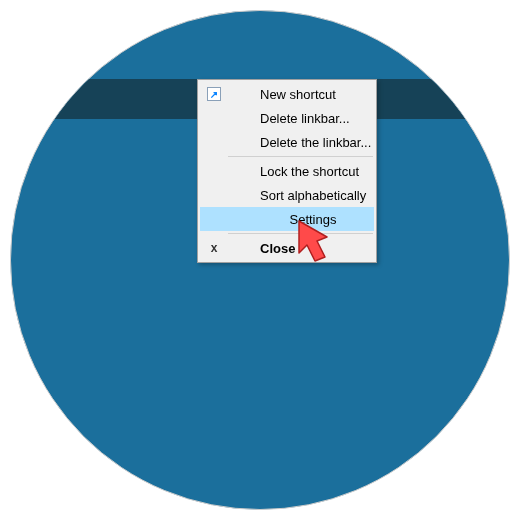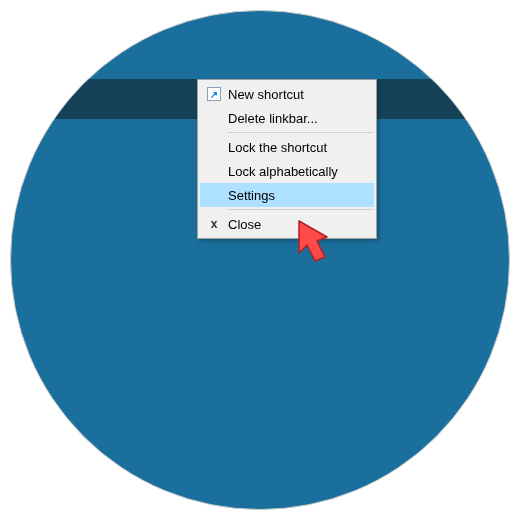--- a/index.html
+++ b/index.html
@@ -17,23 +17,23 @@
     background: #f0f0f0; border: 1px solid #a0a0a0;
     box-shadow: 2px 2px 4px rgba(0,0,0,.25);
     padding: 2px;
   }
   .item {
     display: flex; align-items: center; height: 24px;
     padding: 0 8px 0 4px; cursor: default; color: #000;
     position: relative;
   }
   .item .ico { width: 20px; height: 16px; display: flex; align-items: center; justify-content: center; margin-right: 4px; flex: 0 0 20px; }
-  .item .lbl { white-space: nowrap; }
-  .item.hl { background: #aee1ff; }
-  .item.bold .lbl { font-weight: 400; }
+  .item .lbl { white-space: nowrap; margin-left: 32px; }
+  .item.hl { background: #aee1ff; justify-content: center; }
+  .item.bold .lbl { font-weight: 700; }
   .sep { height: 1px; background: #d0d0d0; margin: 2px 1px 2px 28px; }
   .shortcut-ico {
     width: 14px; height: 14px; border: 1px solid #8aa0b8; background: #fff;
     display: flex; align-items: center; justify-content: center;
     font-size: 10px; color: #0a84ff; font-weight: bold;
   }
   .x-ico { font-size: 12px; font-weight: 700; color: #333; }
   .cursor {
     position: absolute; left: 282px; top: 208px; width: 40px; height: 46px;
     pointer-events: none;
@@ -50,28 +50,32 @@
     <div class="item">
       <span class="ico">
           <span class="shortcut-ico">↗</span>
         </span>
       <span class="lbl">New shortcut</span>
     </div>
     <div class="item">
       <span class="ico"></span>
       <span class="lbl">Delete linkbar...</span>
     </div>
+    <div class="item">
+      <span class="ico"></span>
+      <span class="lbl">Delete the linkbar...</span>
+    </div>
     <div class="sep"></div>
     <div class="item">
       <span class="ico"></span>
       <span class="lbl">Lock the shortcut</span>
     </div>
     <div class="item">
       <span class="ico"></span>
-      <span class="lbl">Lock alphabetically</span>
+      <span class="lbl">Sort alphabetically</span>
     </div>
     <div class="item hl">
       <span class="ico"></span>
       <span class="lbl">Settings</span>
     </div>
     <div class="sep"></div>
     <div class="item bold">
       <span class="ico">
           <span class="x-ico">x</span>
         </span>

